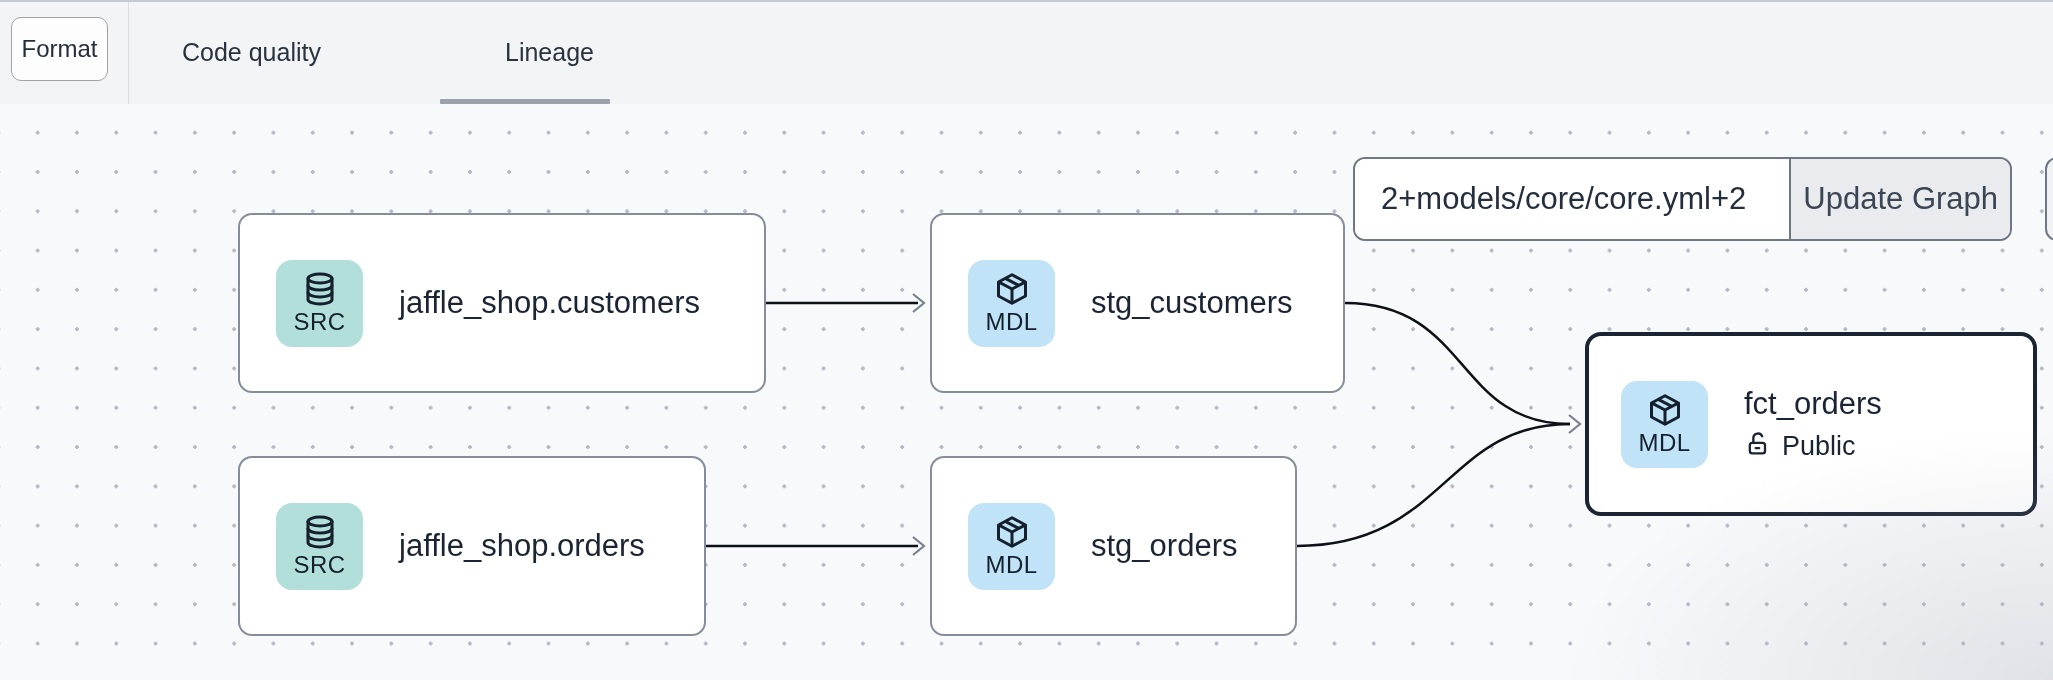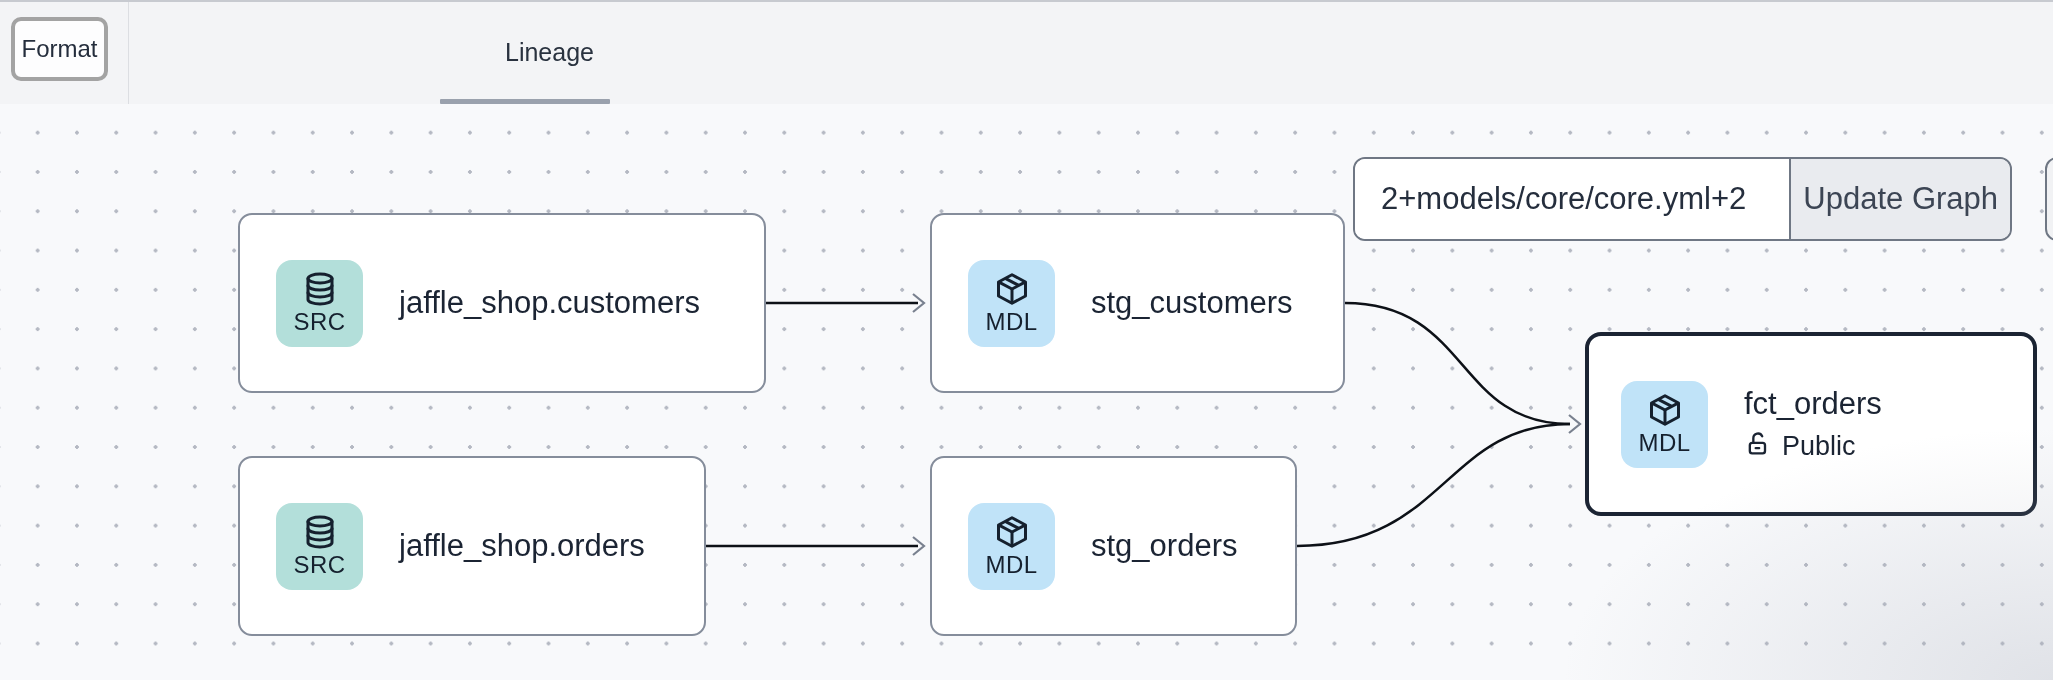--- a/index.html
+++ b/index.html
@@ -5,21 +5,21 @@
   * { margin:0; padding:0; box-sizing:border-box; }
   html,body { width:2053px; height:680px; }
   body { font-family:"Liberation Sans","DejaVu Sans",sans-serif; }
 
   .screen { position:relative; width:2053px; height:680px; overflow:hidden; background:#f8f9fb; }
 
   
   .topbar { position:absolute; left:0; top:0; width:2053px; height:104px;
             background:#f3f4f6; border-top:2px solid #c7cad0; }
   .format-btn { position:absolute; left:11px; top:15px; width:97px; height:64px;
-                background:#fdfdfe; border:4px solid #a3a3a3; border-radius:10px;
+                background:#fdfdfe; border:1px solid #a3a3a3; border-radius:10px;
                 font-size:24px; color:#242d3c; display:flex; align-items:center; justify-content:center;
                 cursor:pointer; }
   .topbar-divider { position:absolute; left:128px; top:0; width:1px; height:102px; background:#dcdee2; }
   .tab { position:absolute; top:0; height:100px; display:flex; align-items:center;
          font-size:25px; color:#29323f; cursor:pointer; }
   .tab-cq { left:182px; }
   .tab-lineage { left:477px;margin-left:28px; }
   .tab-underline { position:absolute; left:440px; top:97px; width:170px; height:5px;
                    background:#9aa1ad; border-radius:1px; }
 
@@ -73,20 +73,21 @@
                  background:#f1f2f4; border:2px solid #6f7784; border-radius:12px; cursor:pointer; }
 </style>
 </head>
 <body>
 
 <div class="screen">
 
   <div class="topbar">
     <button class="format-btn">Format</button>
     <div class="topbar-divider"></div>
+    <div class="tab tab-cq">Code quality</div>
     <div class="tab tab-lineage">Lineage</div>
     <div class="tab-underline"></div>
   </div>
 
   <div class="canvas">
 
     <svg class="edges" viewBox="0 0 2053 576">
       <line x1="766" y1="199" x2="918" y2="199"></line>
       <polyline points="913,190 924,199 913,208"></polyline>
       <line x1="706" y1="442" x2="918" y2="442"></line>

